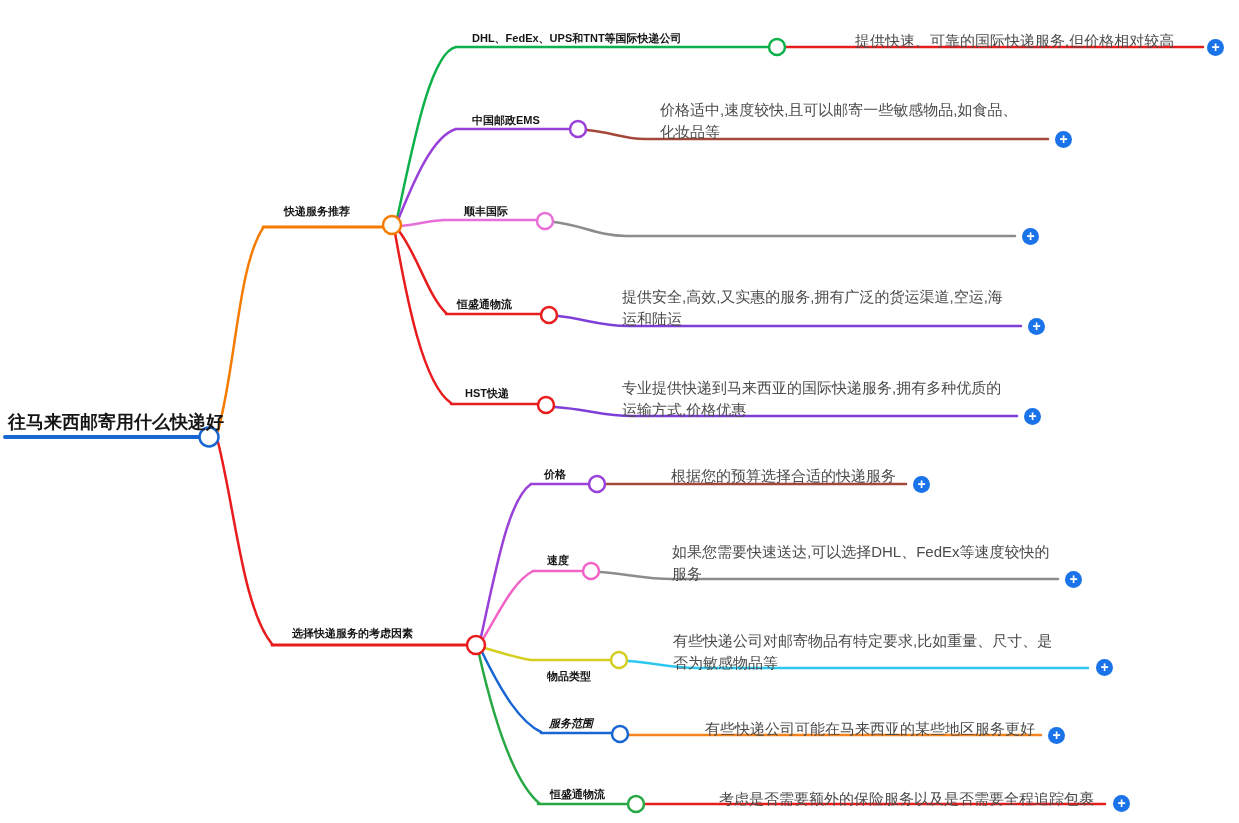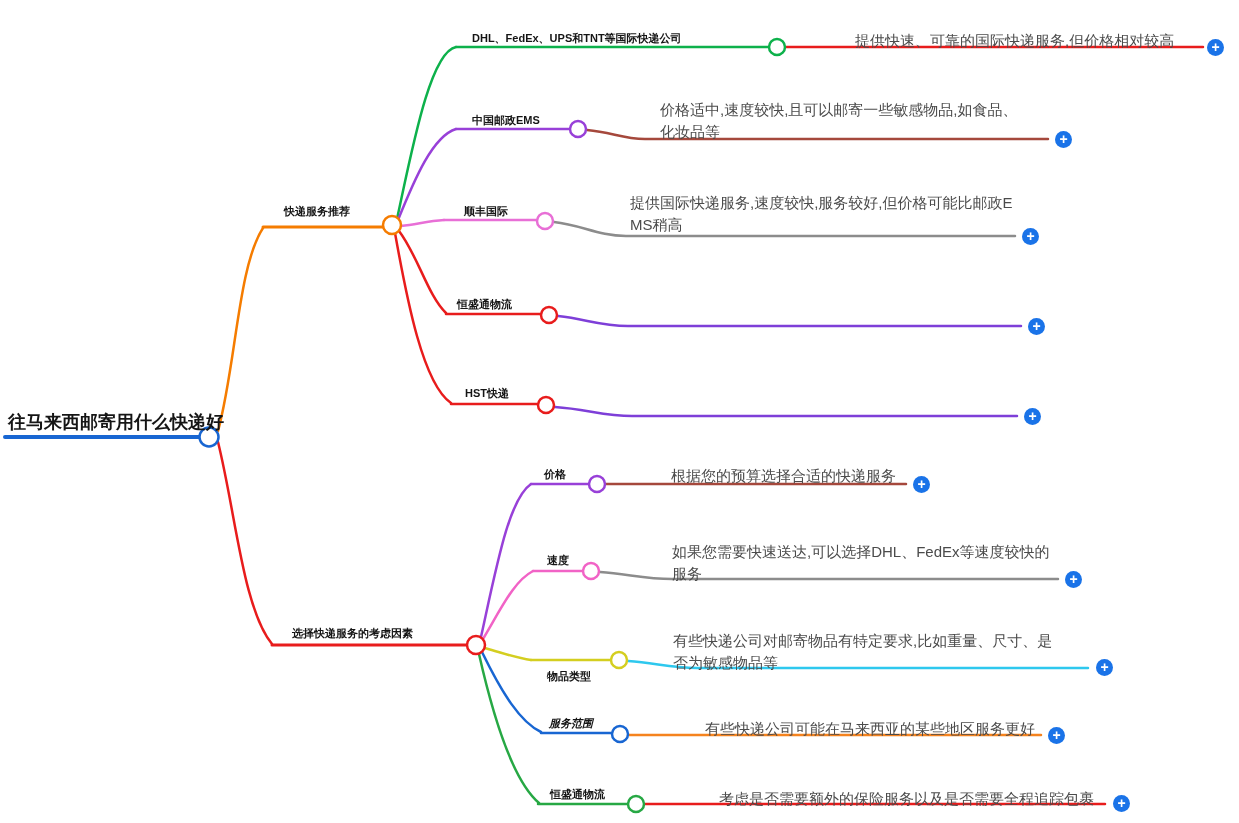--- a/index.html
+++ b/index.html
@@ -113,21 +113,22 @@
 
   <div class="node-label" style="left:292px;top:624px;">选择快递服务的考虑因素</div>
   <div class="node-label" style="left:544px;top:465px;">价格</div>
   <div class="node-label" style="left:547px;top:551px;">速度</div>
   <div class="node-label" style="left:547px;top:639px;margin-top:28px;">物品类型</div>
   <div class="node-label" style="left:549px;top:714px;font-style:italic;">服务范围</div>
   <div class="node-label" style="left:550px;top:785px;">恒盛通物流</div>
 
   <div class="desc-text" style="left:855px;top:30px;text-align:center;">提供快速、可靠的国际快递服务,但价格相对较高</div>
   <div class="desc-text desc-wrap" style="left:660px;top:99px;width:368px;">价格适中,速度较快,且可以邮寄一些敏感物品,如食品、化妆品等</div>
-  <div class="desc-text desc-wrap" style="left:630px;top:192px;width:384px;">提供国际快递服务,速度较快,服务较好,但价格可能比邮政EMS稍高</div>
+  <div class="desc-text desc-wrap" style="left:622px;top:286px;width:384px;">提供安全,高效,又实惠的服务,拥有广泛的货运渠道,空运,海运和陆运</div>
+  <div class="desc-text desc-wrap" style="left:622px;top:377px;width:384px;">专业提供快递到马来西亚的国际快递服务,拥有多种优质的运输方式,价格优惠</div>
 
   <div class="desc-text" style="left:671px;top:465px;">根据您的预算选择合适的快递服务</div>
   <div class="desc-text desc-wrap" style="left:672px;top:541px;width:384px;">如果您需要快速送达,可以选择DHL、FedEx等速度较快的服务</div>
   <div class="desc-text desc-wrap" style="left:673px;top:630px;width:384px;">有些快递公司对邮寄物品有特定要求,比如重量、尺寸、是否为敏感物品等</div>
   <div class="desc-text" style="left:705px;top:718px;">有些快递公司可能在马来西亚的某些地区服务更好</div>
   <div class="desc-text" style="left:719px;top:788px;">考虑是否需要额外的保险服务以及是否需要全程追踪包裹</div>
 
   <div class="plus-btn" style="left:1207px;top:39px;">+</div>
   <div class="plus-btn" style="left:1055px;top:131px;">+</div>
   <div class="plus-btn" style="left:1022px;top:228px;">+</div>

